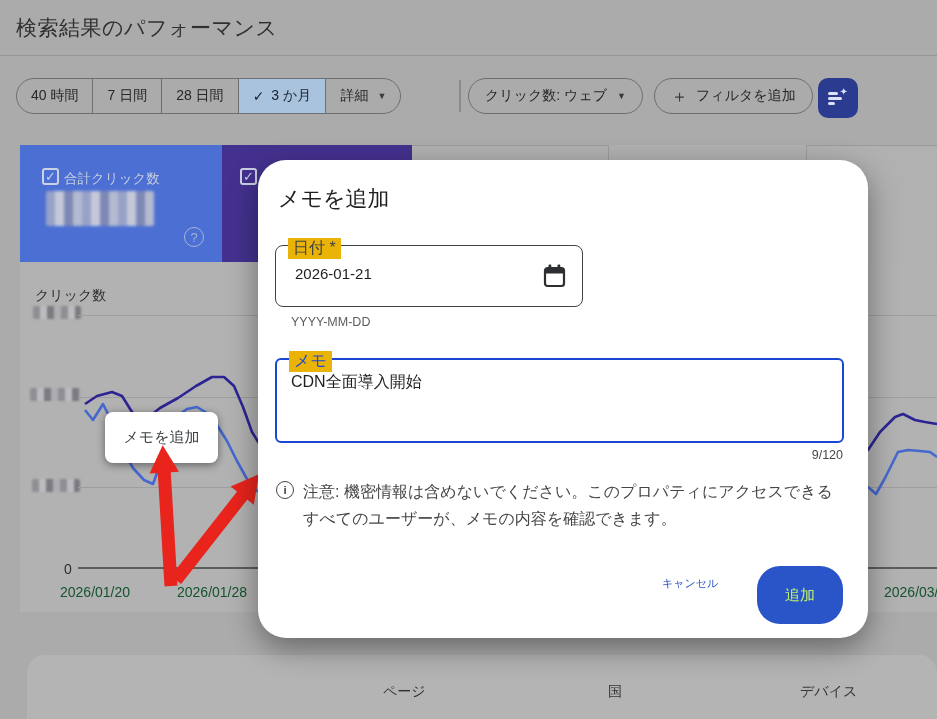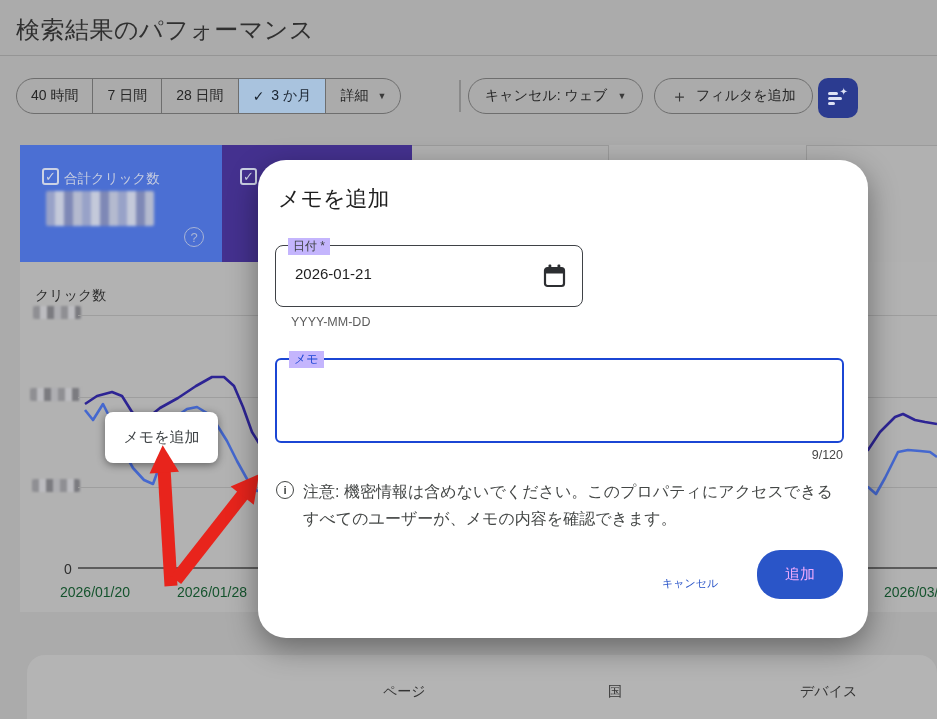--- a/index.html
+++ b/index.html
@@ -5,21 +5,21 @@
   * { margin:0; padding:0; box-sizing:border-box; }
   html,body { width:937px; height:719px; overflow:hidden; }
   body {
     font-family:"Liberation Sans","DejaVu Sans",sans-serif;
     background:#ababab; position:relative;
     -webkit-font-smoothing:antialiased;
   }
   .abs { position:absolute; }
 
   
-  .page-title { left:16px; top:14px; font-size:24px; color:#303030; letter-spacing:.5px; }
+  .page-title { left:16px; top:14px; font-size:21px; color:#303030; letter-spacing:.5px; }
   .hdr-divider { left:0; top:55px; width:937px; height:1px; background:#959595; }
 
   .chip-group {
     left:16px; top:78px; height:36px; display:flex;
     border:1px solid #6e6e6e; border-radius:18px; overflow:hidden;
   }
   .chip {
     display:flex; align-items:center; justify-content:center; gap:7px;
     font-size:14px; color:#272727; border-right:1px solid #6e6e6e; padding:0 14px;
   }
@@ -102,22 +102,22 @@
   
   .modal {
     left:258px; top:160px; width:610px; height:478px; background:#ffffff; border-radius:28px;
     box-shadow:0 10px 30px rgba(0,0,0,.4); z-index:40;
   }
   .modal-title { position:absolute; left:20px; top:24px; font-size:22px; color:#1f1f1f; }
 
   .field { position:absolute; border:1.5px solid #3f4246; border-radius:8px; background:#fff; }
   .date-field { left:17px; top:85px; width:308px; height:62px; }
   .field-label {
-    position:absolute; top:-8px; left:12px; background:#c4b5fd; padding:0 5px;
-    font-size:12px; color:#3f4246;
+    position:absolute; top:-8px; left:12px; background:#eab308; padding:0 5px;
+    font-size:16px; color:#3f4246;
   }
   .date-value { position:absolute; left:19px; top:19px; font-size:15px; color:#1f1f1f; }
   .cal-icon { position:absolute; right:16px; top:18px; }
   .field-helper { position:absolute; left:33px; top:155px; font-size:12.5px; color:#5c5c5c; }
 
   .memo-field { left:17px; top:198px; width:569px; height:85px; border:2px solid #1b46d4; border-radius:6px; }
   .memo-field .field-label { color:#1b46d4; top:-9px; }
   .memo-value { position:absolute; left:14px; top:12px; font-size:16px; color:#1f1f1f; }
   .char-counter { position:absolute; right:25px; top:288px; font-size:12.5px; color:#474747; }
 
@@ -125,22 +125,22 @@
   .info-icon {
     flex:0 0 auto; width:18px; height:18px; margin-top:3px;
     border:1.7px solid #444746; border-radius:50%;
     font-size:11.5px; font-weight:700; font-style:normal; color:#444746;
     display:flex; align-items:center; justify-content:center;
   }
   .notice-text { font-size:16px; line-height:1.7; color:#444746; }
 
   .cancel-btn { position:absolute; left:404px; top:416px; font-size:11px; font-weight:500; color:#2a55c8; }
   .submit-btn {
-    position:absolute; left:499px; top:390px; width:86px; height:49px; border-radius:23px;
-    background:#2a55c8; color:#f0abfc; font-size:15px; font-weight:500;
+    position:absolute; left:499px; top:406px; width:86px; height:58px; border-radius:23px;
+    background:#2a55c8; color:#bef264; font-size:15px; font-weight:500;
     display:flex; align-items:center; justify-content:center;
   }
 </style>
 </head>
 <body>
 
 <div class="abs page-title">検索結果のパフォーマンス</div>
 <div class="abs hdr-divider"></div>
 
 <div class="abs chip-group">
@@ -158,21 +158,21 @@
     <span>3 か月</span>
   </div>
   <div class="chip">
     <span>詳細</span>
     <span class="caret">▼</span>
   </div>
 </div>
 <div class="abs v-sep"></div>
 
 <div class="abs pill-btn search-type">
-  <span>キャンセル: ウェブ</span>
+  <span>クリック数: ウェブ</span>
   <span class="caret">▼</span>
 </div>
 <div class="abs pill-btn add-filter">
   <span class="plus-glyph">＋</span>
   <span>フィルタを追加</span>
 </div>
 <div class="abs ai-btn">
   <span class="ai-icon">
     <i class="b1"></i>
       <i class="b2"></i>
@@ -240,20 +240,21 @@
       <rect x="2" y="4" width="19" height="18" rx="2.5" fill="none" stroke="#2c2e31" stroke-width="2.2"></rect>
       <rect x="2" y="4" width="19" height="5.5" fill="#2c2e31"></rect>
       <rect x="5.5" y="0.5" width="2.8" height="5" rx="1" fill="#2c2e31"></rect>
       <rect x="14.5" y="0.5" width="2.8" height="5" rx="1" fill="#2c2e31"></rect>
     </svg>
   </div>
   <div class="field-helper">YYYY-MM-DD</div>
 
   <div class="field memo-field">
     <span class="field-label">メモ</span>
+    <span class="memo-value">CDN全面導入開始</span>
   </div>
   <div class="char-counter">9/120</div>
 
   <div class="notice">
     <i class="info-icon">i</i>
     <span class="notice-text">注意: 機密情報は含めないでください。このプロパティにアクセスできるすべてのユーザーが、メモの内容を確認できます。</span>
   </div>
 
   <div class="cancel-btn">キャンセル</div>
   <div class="submit-btn">追加</div>

